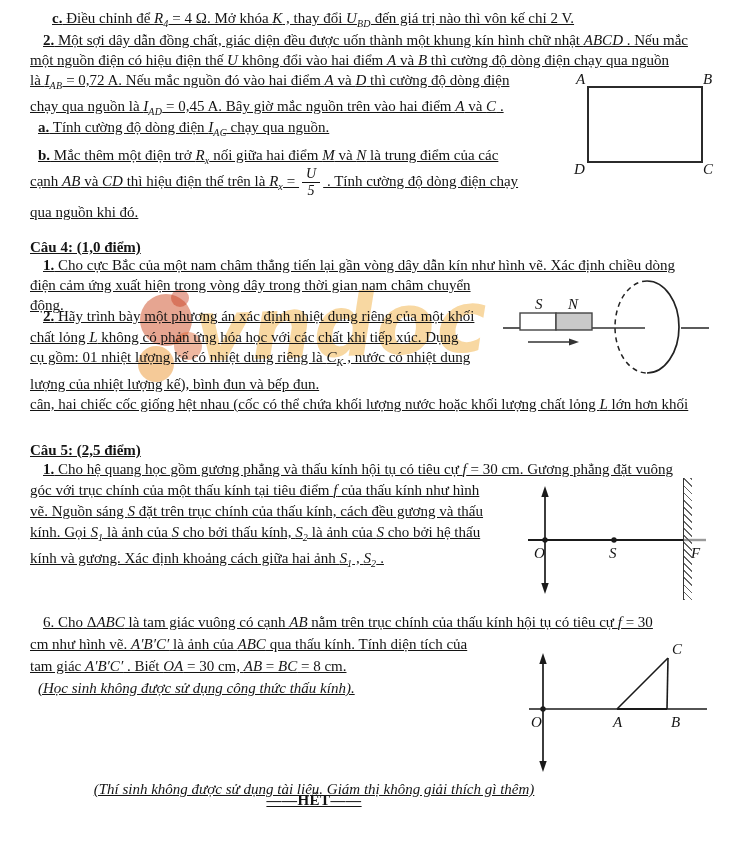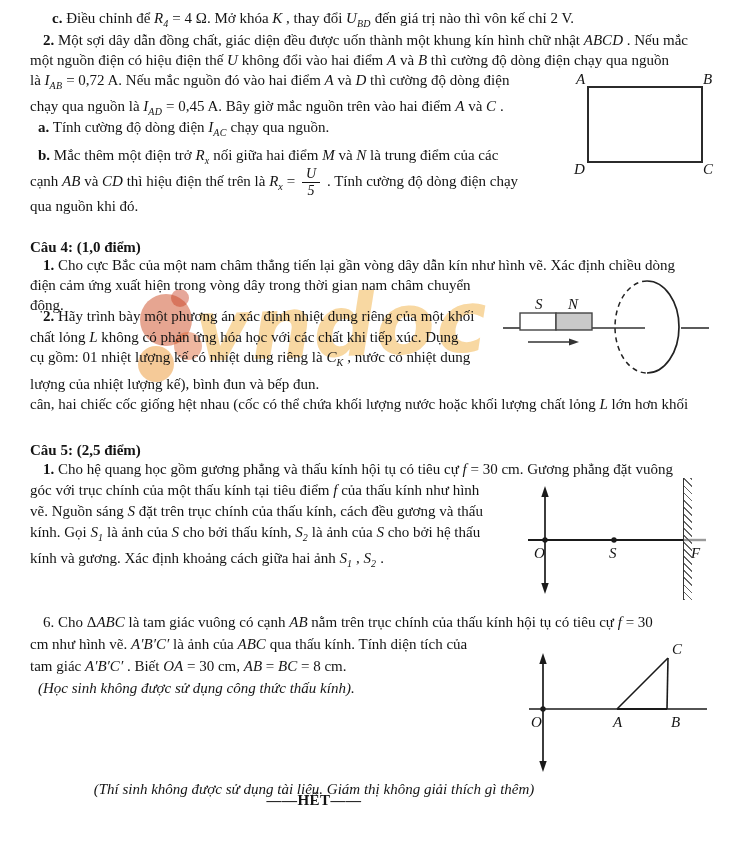--- a/index.html
+++ b/index.html
@@ -1,20 +1,20 @@
 <!DOCTYPE html>
 <html><head>
 <meta charset="utf-8">
 <style>
   html,body{margin:0;padding:0;background:#e8e8e8;}
   .page{
     position:relative;width:750px;height:844px;margin:0 auto;background:#ffffff;
     font-family:"Liberation Serif",serif;font-size:15px;color:#141414;overflow:hidden;
   }
-  .sec{position:absolute;left:30px;z-index:2;}
+  .sec{position:absolute;left:30px;z-index:2;text-decoration:underline;}
   .line{white-space:nowrap;}
   .lh20 .line{line-height:20px;}
   .lh205 .line{line-height:20.5px;}
   .lh21 .line{line-height:21px;}
   .lh22 .line{line-height:22px;}
   .line-frac{white-space:nowrap;line-height:42px;height:42px;}
   .ind22{padding-left:22px;}
   .ind13{padding-left:13px;}
   .ind8{padding-left:8px;}
   .heading{font-weight:700;}
@@ -74,21 +74,21 @@
     <div class="line ind8"><span class="seg-b">a.</span><span> Tính cường độ dòng điện </span><span class="seg-i">I</span><span class="seg-sub">AC</span><span> chạy qua nguồn.</span></div>
     <div class="line ind8"><span class="seg-b">b.</span><span> Mắc thêm một điện trở </span><span class="seg-i">R</span><span class="seg-sub">x</span><span> nối giữa hai điểm </span><span class="seg-i">M</span><span> và </span><span class="seg-i">N</span><span> là trung điểm của các</span></div>
   </div>
 
   <div class="sec" style="top:160px">
     <div class="line-frac"><span>cạnh </span><span class="seg-i">AB</span><span> và </span><span class="seg-i">CD</span><span> thì hiệu điện thế trên là </span><span class="seg-i">R</span><span class="seg-sub">x</span><span> = </span><span class="frac">
           <span class="num">U</span>
           <span class="den">5</span>
         </span><span> . Tính cường độ dòng điện chạy</span></div>
   </div>
-  <div class="sec lh20" style="top:196px">
+  <div class="sec lh20" style="top:202px">
     <div class="line"><span>qua nguồn khi đó.</span></div>
   </div>
 
   <div class="sec lh20 heading" style="top:237px">
     <div class="line">Câu 4: (1,0 điểm)</div>
   </div>
   <div class="sec lh20" style="top:255px">
     <div class="line ind13"><span class="seg-b">1.</span><span> Cho cực Bắc của một nam châm thẳng tiến lại gần vòng dây dẫn kín như hình vẽ. Xác định chiều dòng</span></div>
     <div class="line"><span>điện cảm ứng xuất hiện trong vòng dây trong thời gian nam châm chuyển</span></div>
     <div class="line"><span>động.</span></div>

